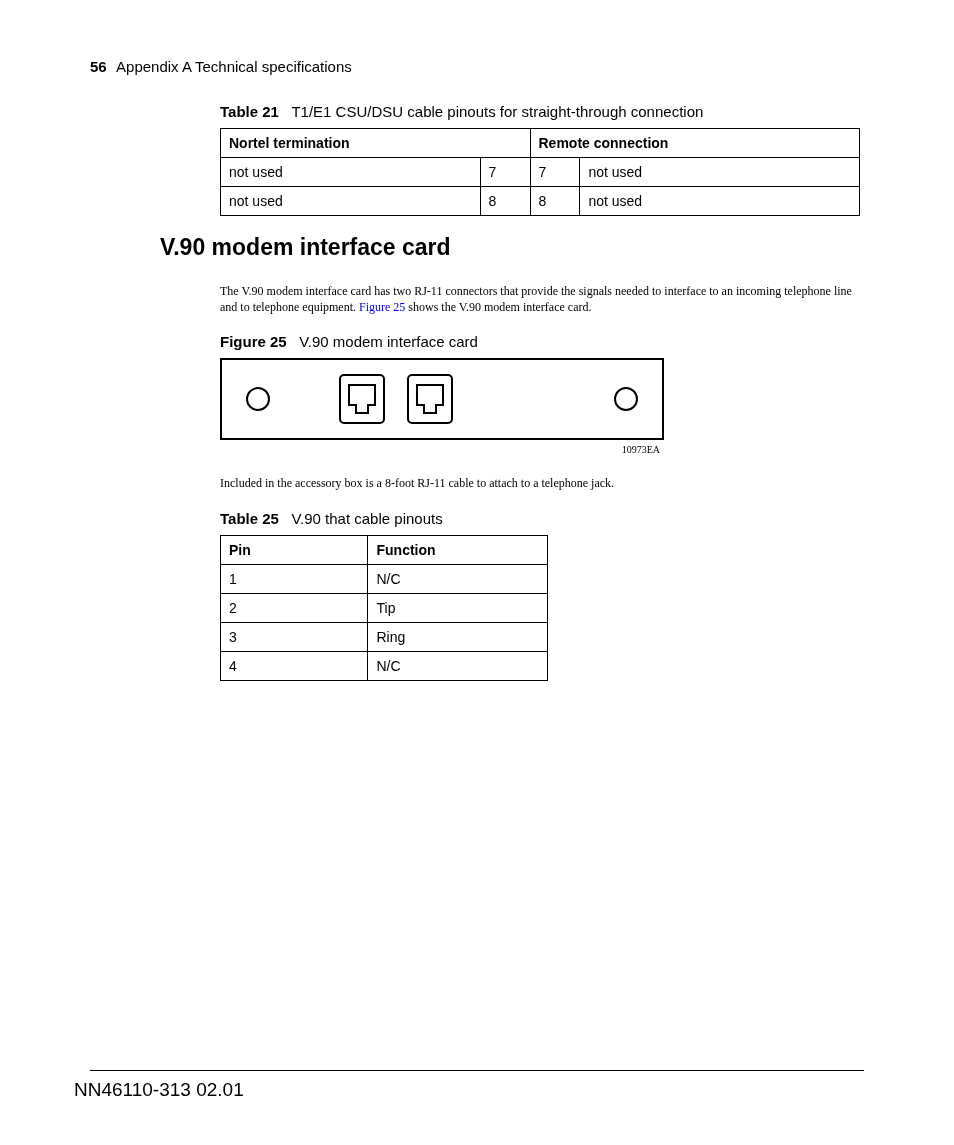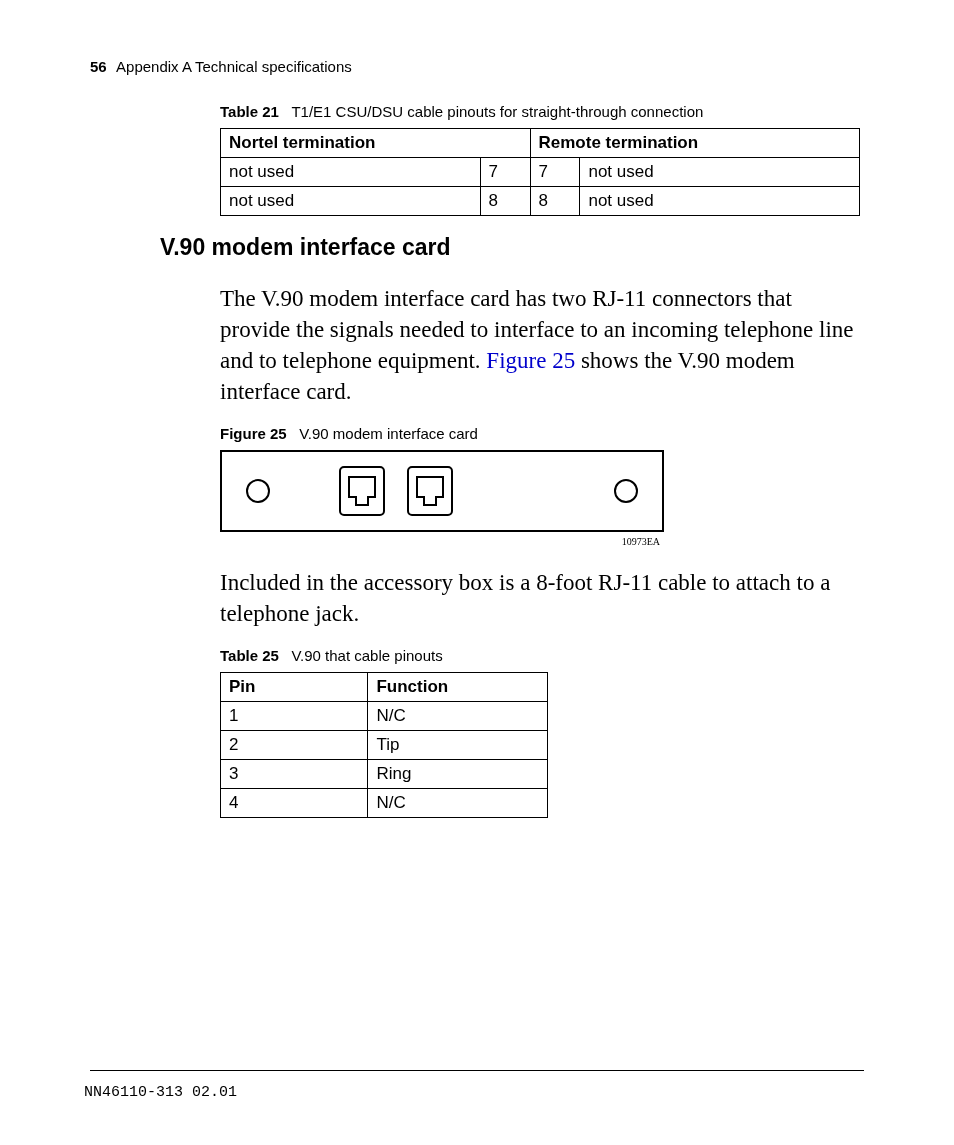--- a/index.html
+++ b/index.html
@@ -32,21 +32,21 @@
   }
   .caption .lbl {
     font-weight: bold;
   }
   .indent {
     margin-left: 130px;
   }
   table.pinout {
     border-collapse: collapse;
     font-family: Helvetica, Arial, sans-serif;
-    font-size: 17px;
+    font-size: 14px;
     padding-left: 36px;
   }
   table.pinout th, table.pinout td {
     border: 1px solid #000;
     padding: 4px 8px;
     text-align: left;
     vertical-align: middle;
     font-weight: normal;
     height: 20px;
   }
@@ -58,21 +58,21 @@
   .t24 col.c2 { width: 50px; }
   .t24 col.c3 { width: 50px; }
   .t24 col.c4 { width: 280px; }
   h2.section {
     font-family: Helvetica, Arial, sans-serif;
     font-size: 23px;
     font-weight: bold;
     margin: 18px 0 22px 70px;
   }
   p.body {
-    font-size: 23px;
+    font-size: 12px;
     line-height: 1.35;
     margin: 0 0 18px 0;
   }
   a.xref {
     color: #0000cc;
     text-decoration: none;
   }
   .figure-box {
     width: 440px;
     height: 78px;
@@ -91,24 +91,24 @@
   .t25 col.c2 { width: 180px; }
   .footer-rule {
     position: absolute;
     left: 90px;
     right: 90px;
     bottom: 74px;
     border-top: 1px solid #000;
   }
   .footer-text {
     position: absolute;
-    left: 84px;
+    left: 74px;
     bottom: 44px;
-    font-family: Liberation Mono, monospace;
-    font-size: 15px;
+    font-family: Liberation Sans, sans-serif;
+    font-size: 19px;
   }
 </style>
 </head>
 <body>
 
 <div class="page">
 
   <div class="running-head">
     <span class="pnum">56</span>
     <span>Appendix A  Technical specifications</span>
@@ -121,21 +121,21 @@
     <table class="pinout t24">
       <colgroup>
           <col class="c1">
           <col class="c2">
           <col class="c3">
           <col class="c4">
         </colgroup>
       <tbody>
           <tr>
         <th colspan="2">Nortel termination</th>
-        <th colspan="2">Remote termination</th>
+        <th colspan="2">Remote connection</th>
       </tr>
       <tr>
         <td>not used</td>
         <td>7</td>
         <td>7</td>
         <td>not used</td>
       </tr>
       <tr>
         <td>not used</td>
         <td>8</td>

